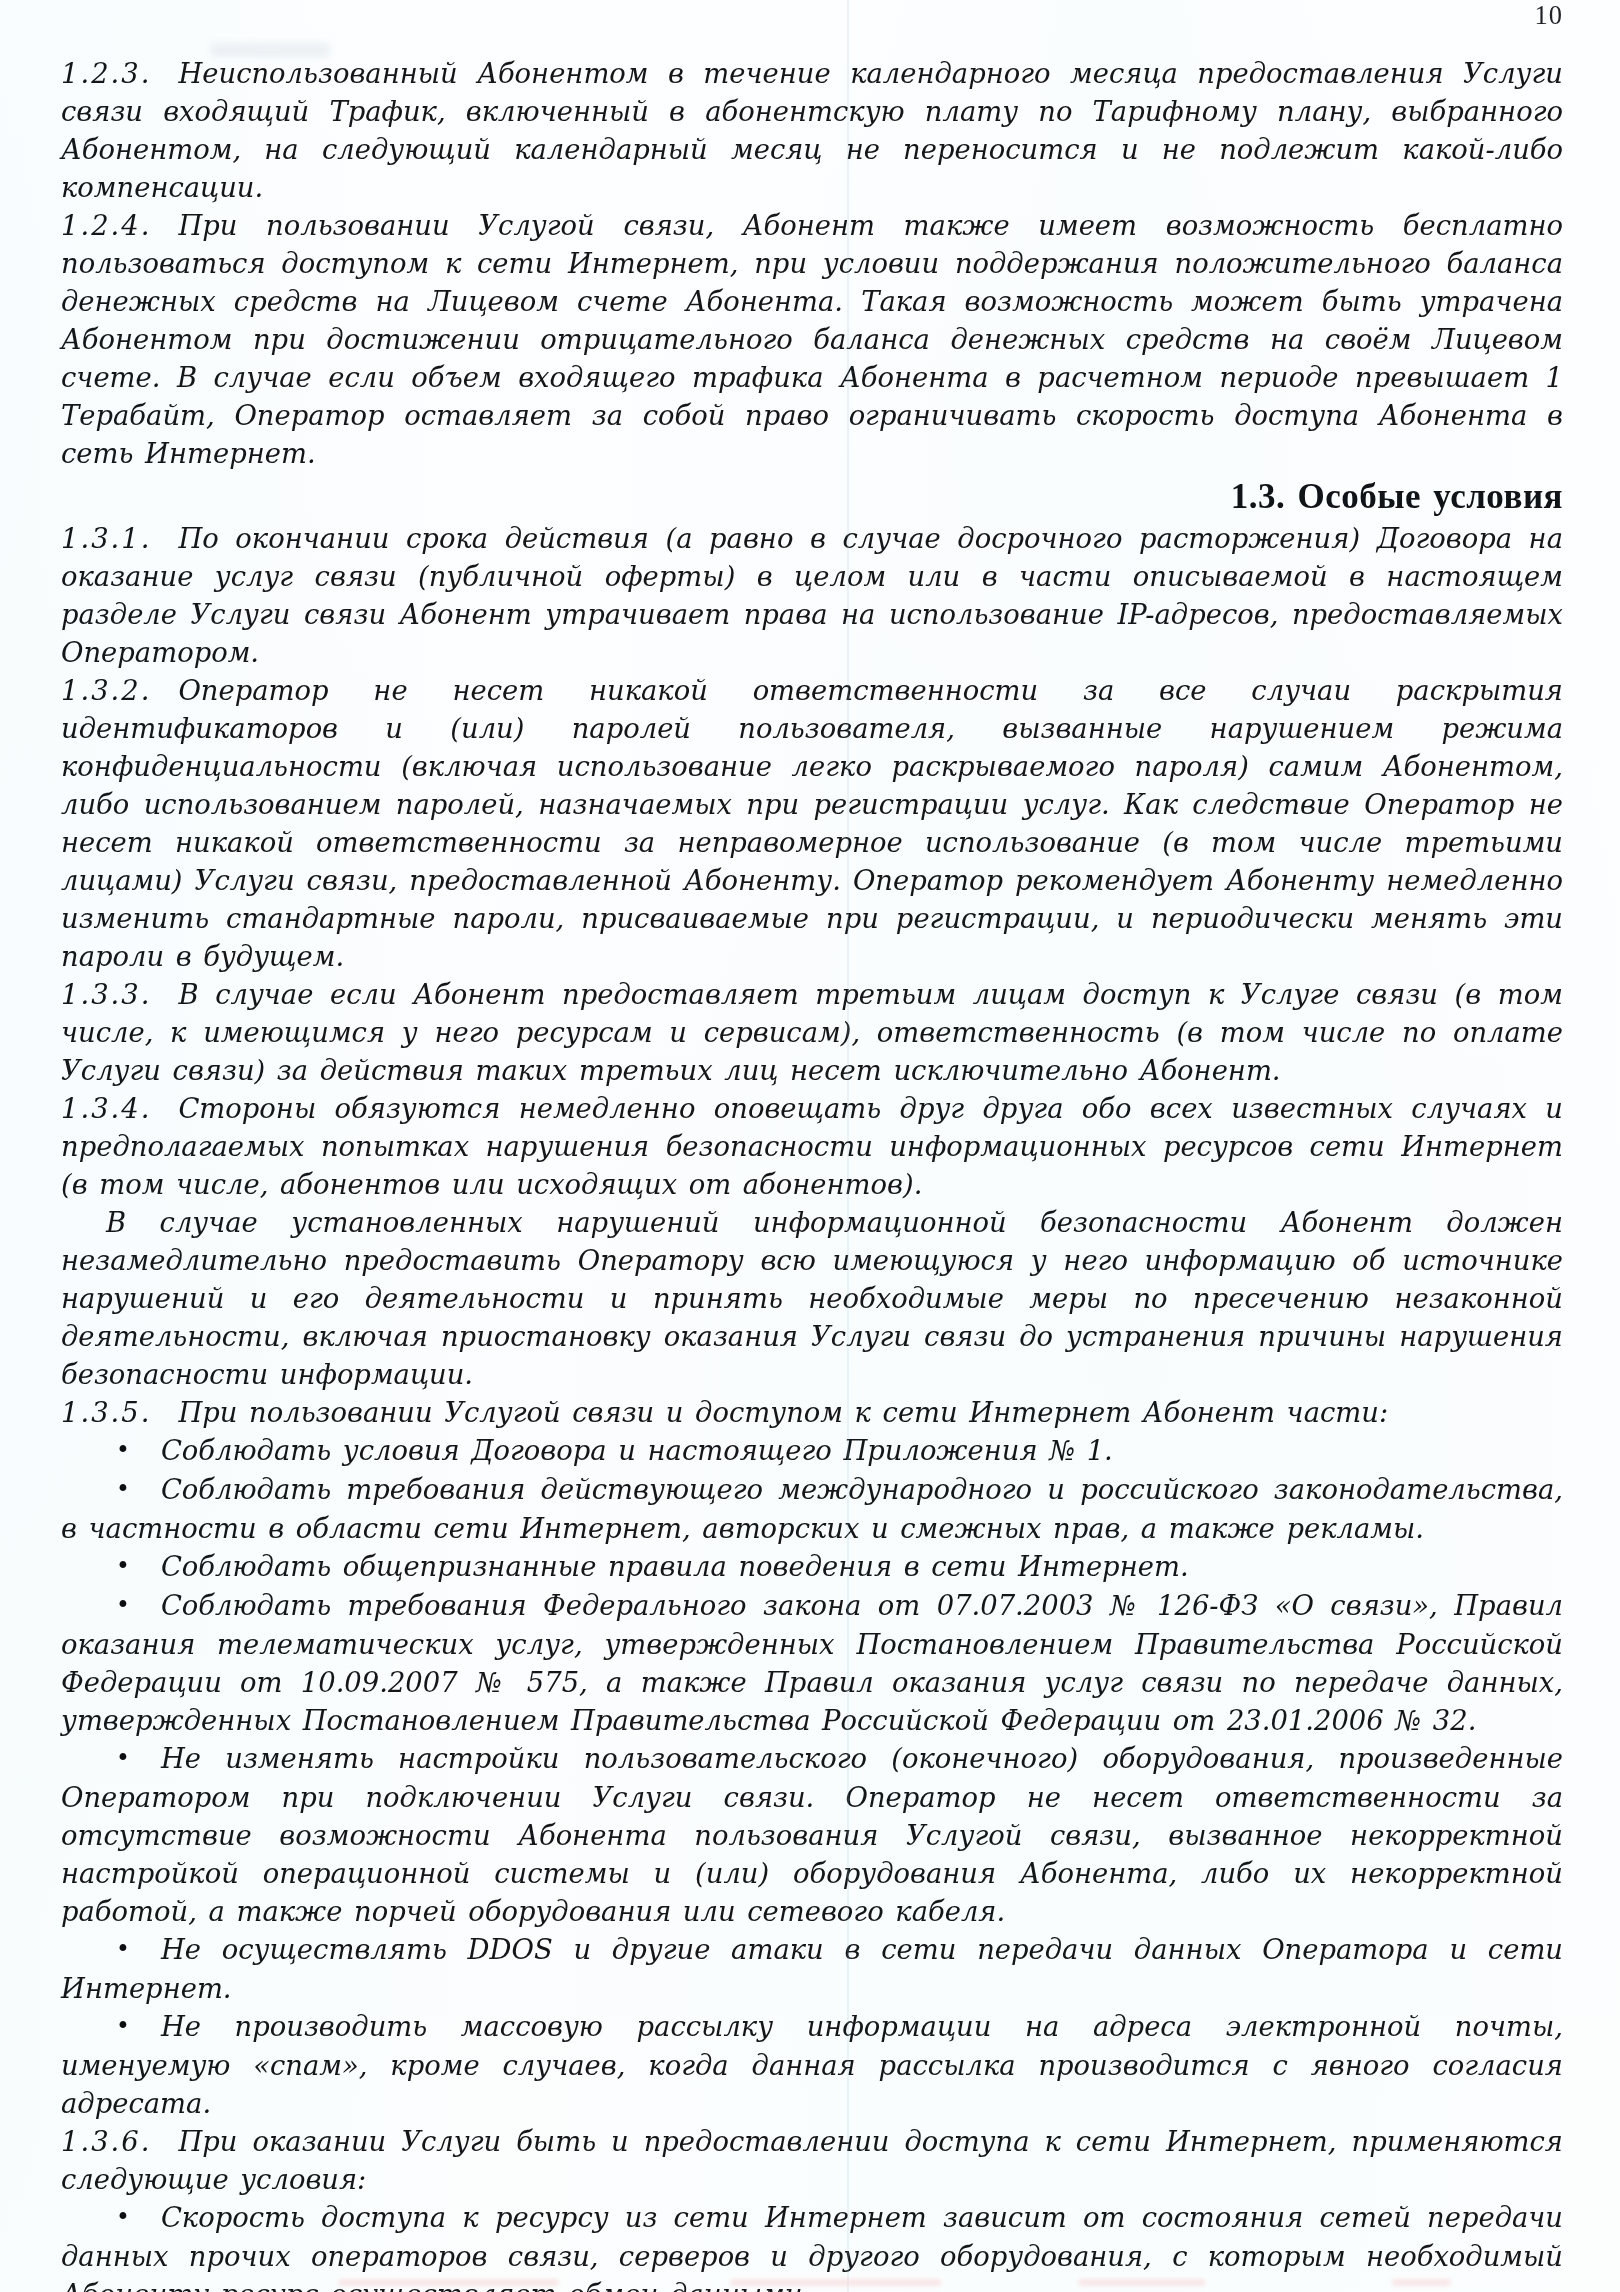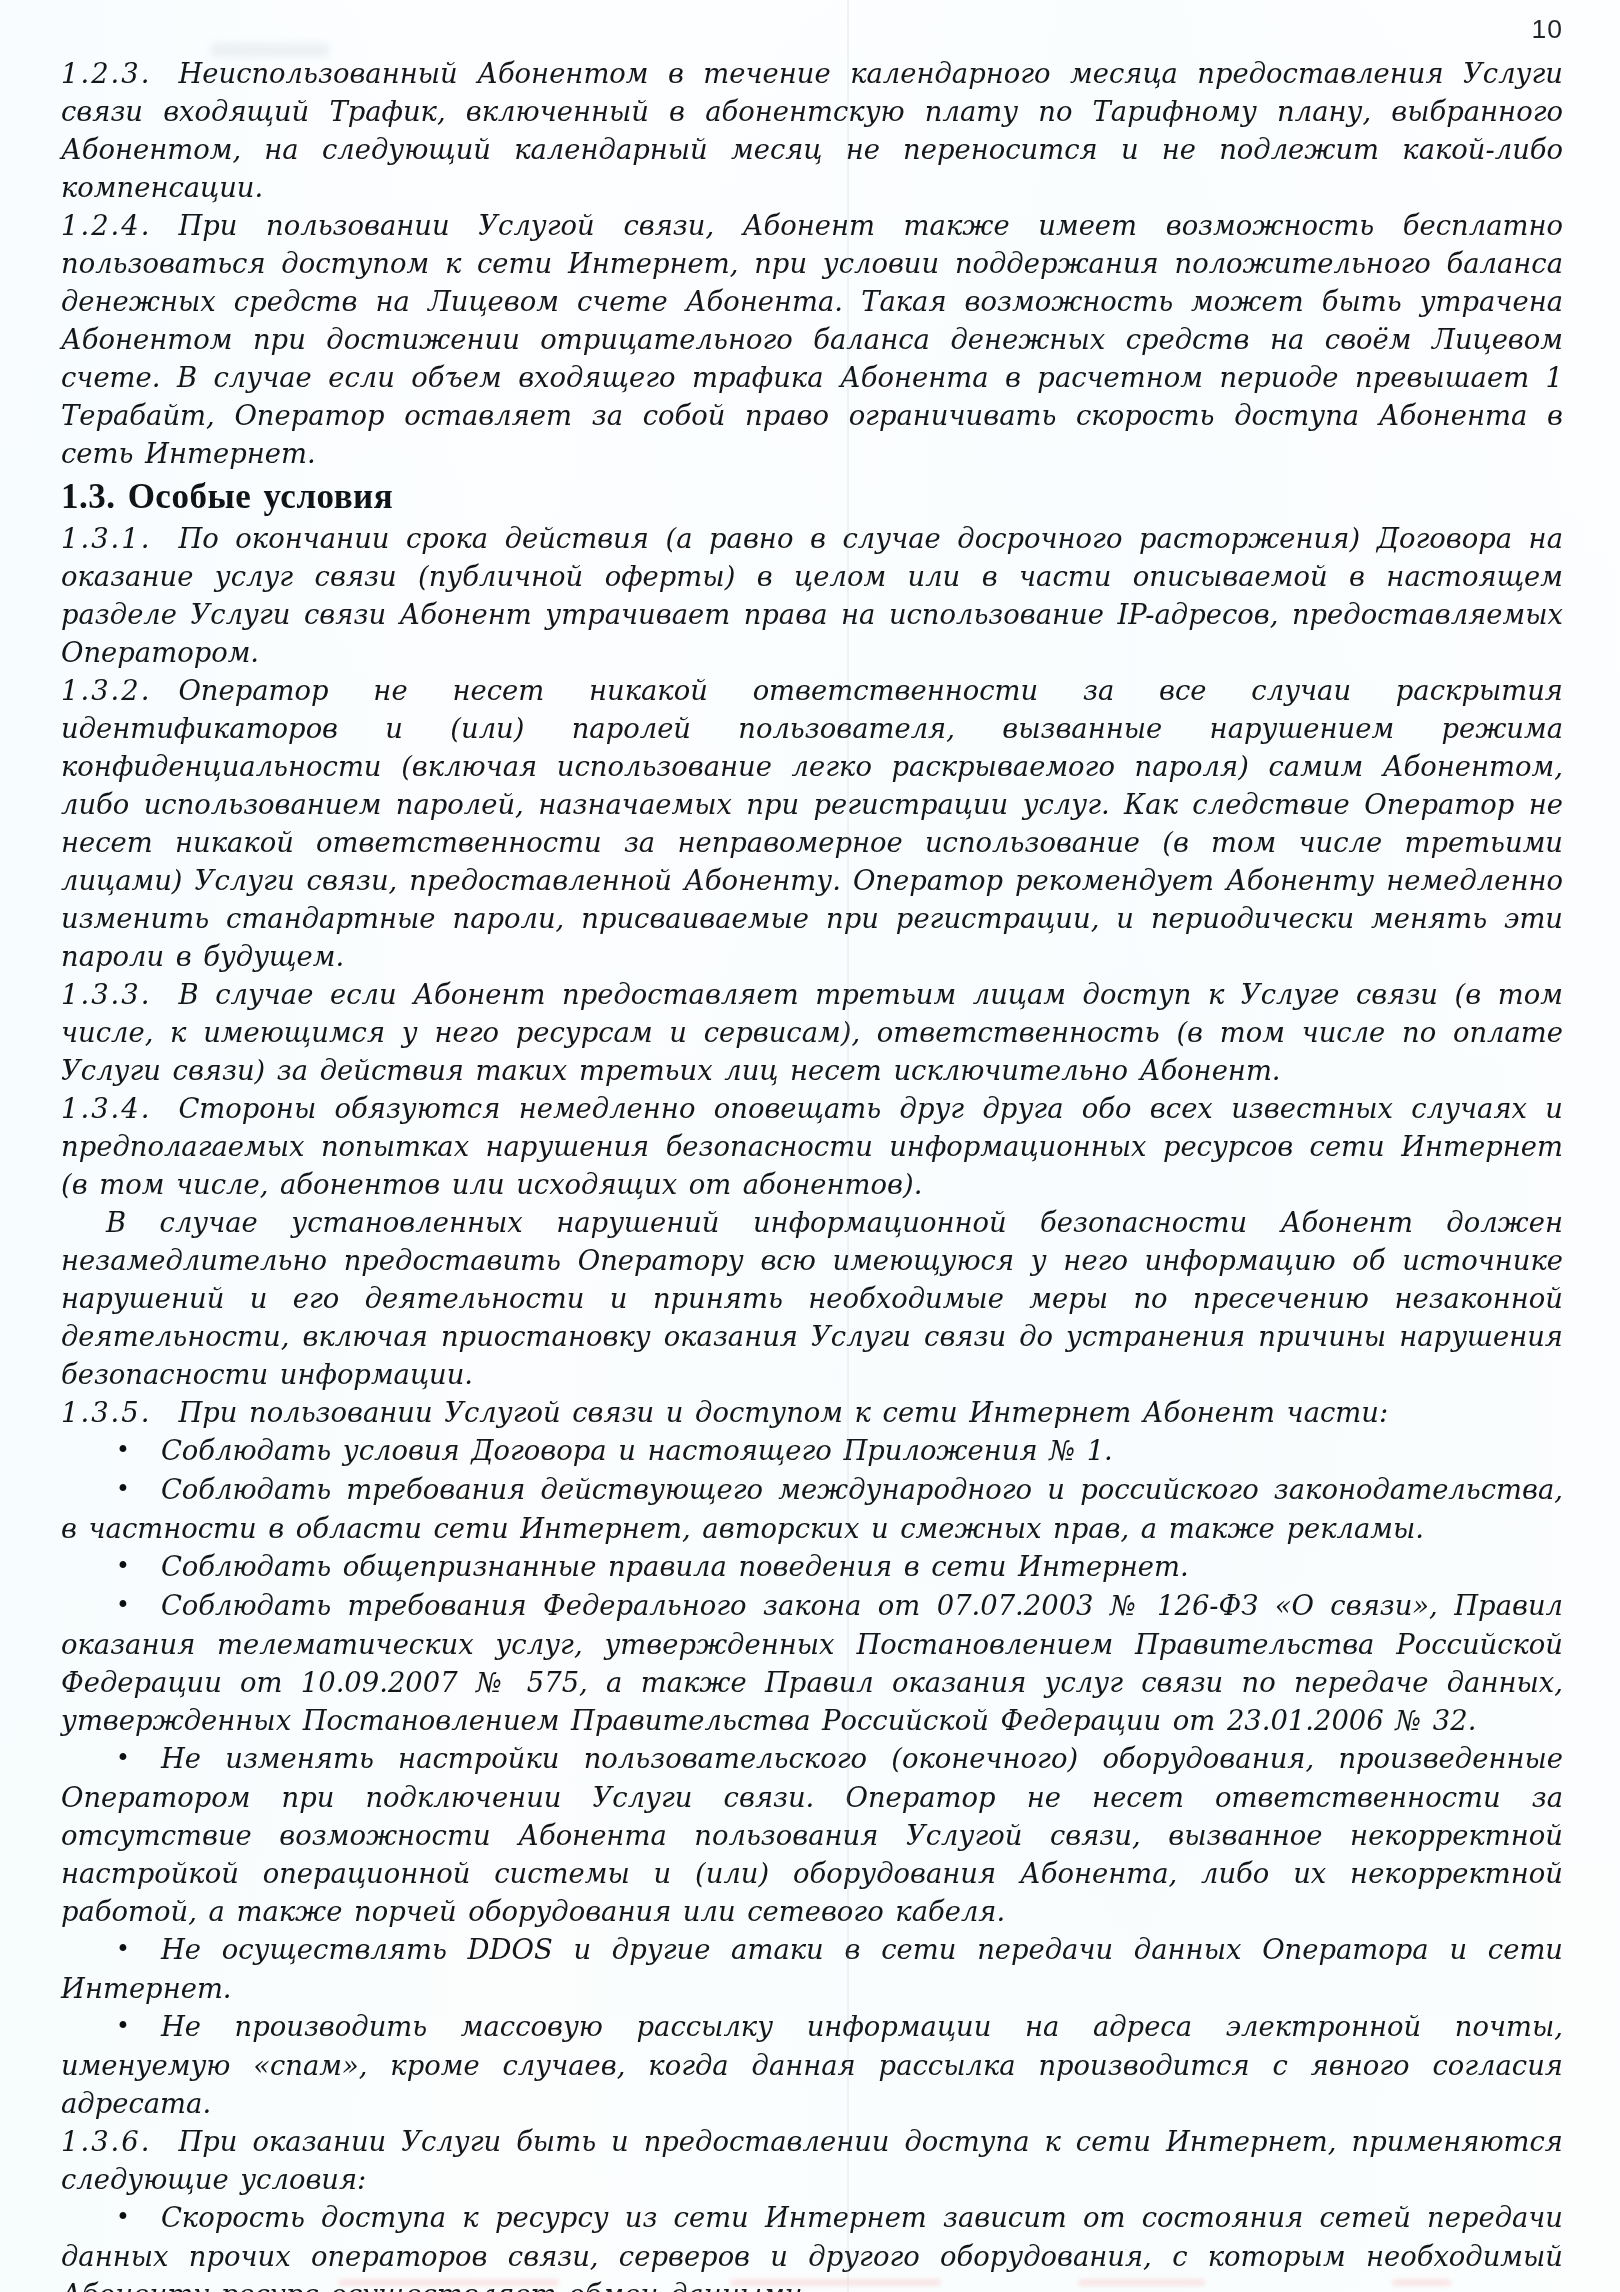--- a/index.html
+++ b/index.html
@@ -8,22 +8,22 @@
     background: #ffffff;
     font-family: "DejaVu Serif", serif;
     position: relative;
     overflow: hidden;
   }
   .page {
     position: absolute; inset: 0;
     background: linear-gradient(180deg, #fdfeff 0%, #fbfdfe 60%, #fcfefe 100%);
   }
   .page-number {
-    position: absolute; top: 14px; right: 57px;
-    font-family: Liberation Sans, sans-serif;
+    position: absolute; top: 0; right: 57px;
+    font-family: Liberation Serif, serif;
     font-style: normal;
     font-size: 26.5px; color: #1f2328;
     letter-spacing: 1px;
   }
   .doc-body {
     position: absolute; left: 61px; right: 57px; top: 55px;
     color: #14161a;
     font-style: italic;
     font-size: 27.4px;
     line-height: 38px;
@@ -36,21 +36,21 @@
     margin-right: 27px;
     white-space: nowrap;
   }
   .block.heading {
     font-family: "Liberation Serif", serif;
     font-style: normal;
     font-weight: bold;
     font-size: 35px;
     line-height: 47px;
     color: #101317;
-    text-align: left;
+    text-align: right;
     letter-spacing: 0.5px;
   }
   .block.indented { text-indent: 45px; }
   .block.bullet { text-indent: 55px; }
   .block.bullet .glyph {
     font-style: normal;
     font-size: 23.5px;
     margin-right: 31px;
     position: relative; top: -2px;
     color: #0c0e11;

